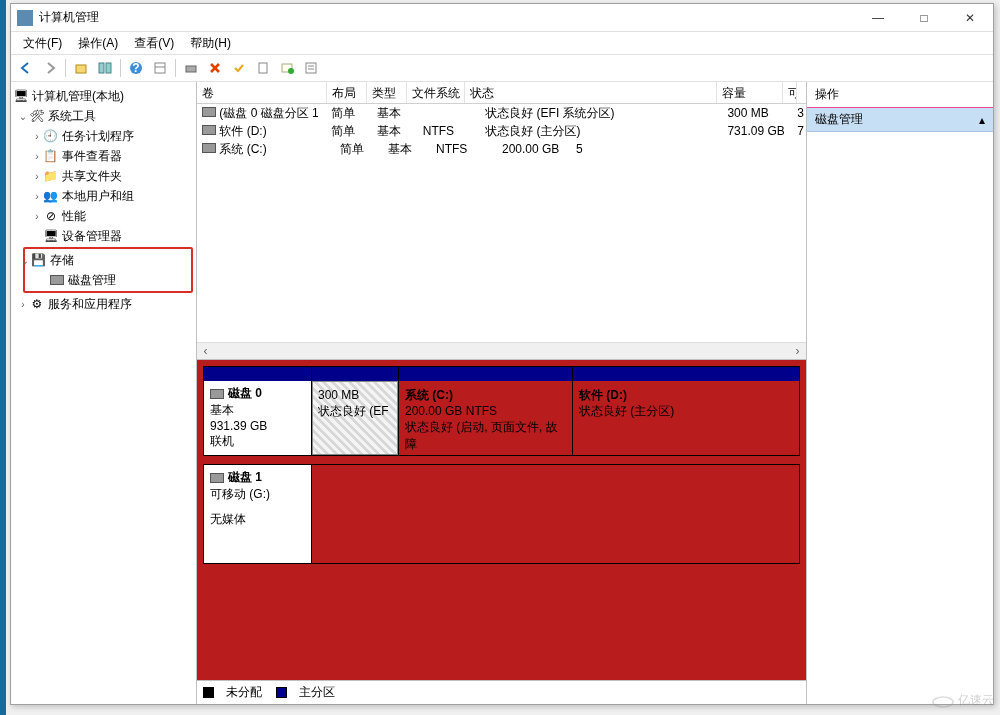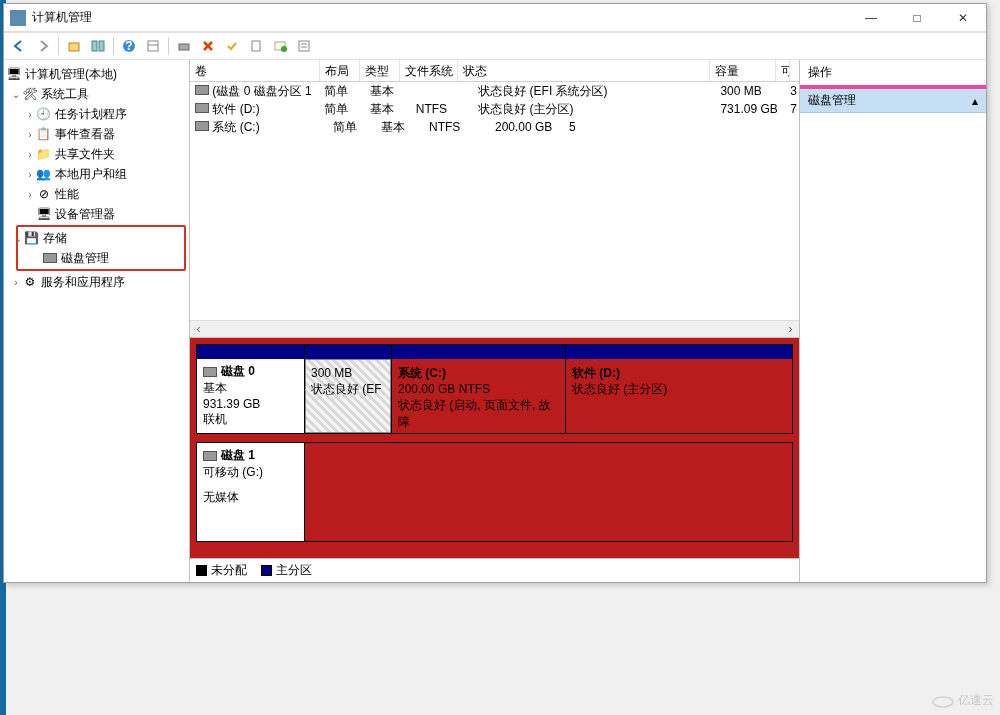--- a/index.html
+++ b/index.html
@@ -1,17 +1,17 @@
 <!DOCTYPE html>
 <html><head>
 <meta charset="utf-8">
 <style>
 * { box-sizing: border-box; margin: 0; padding: 0; font-family: "Microsoft YaHei", "Segoe UI", sans-serif; font-size: 12px; }
 body { background: #f0f0f0; width: 1000px; height: 715px; overflow: hidden; position: relative; }
-.window { position: absolute; left: 3px; top: 3px; width: 984px; height: 580px; background: #fff; border: 1px solid #a0a0a0; box-shadow: 2px 2px 6px rgba(0,0,0,0.2); display: flex; flex-direction: column; }
+.window { position: absolute; left: 10px; top: 3px; width: 984px; height: 702px; background: #fff; border: 1px solid #a0a0a0; box-shadow: 2px 2px 6px rgba(0,0,0,0.2); display: flex; flex-direction: column; }
 .titlebar { height: 28px; background: #fff; display: flex; align-items: center; padding-left: 6px; border-bottom: 1px solid #e0e0e0; }
 .titlebar .ticon { width: 16px; height: 16px; background: #5b8bb0; margin-right: 6px; display: inline-block; }
 .titlebar .title { flex: 1; }
 .titlebar .winbtns { display: flex; }
 .titlebar .winbtn { width: 46px; height: 28px; display: flex; align-items: center; justify-content: center; color: #333; }
 .menubar { height: 22px; display: flex; align-items: center; padding: 0 6px; gap: 4px; background:#fff; }
 .menubar .mitem { padding: 2px 6px; }
 .toolbar { height: 28px; border-top: 1px solid #e0e0e0; border-bottom: 1px solid #e0e0e0; background: #fff; display: flex; align-items: center; padding: 0 4px; gap: 2px; }
 .tbtn { width: 22px; height: 22px; display: flex; align-items: center; justify-content: center; border: 1px solid transparent; }
 .tsep { width: 1px; height: 18px; background: #d0d0d0; margin: 0 2px; }
@@ -37,24 +37,24 @@
 .diskinfo { width: 108px; background: #fff; border-right: 1px solid #000; padding: 4px 6px; }
 .diskinfo .dname { font-weight: bold; display:flex; align-items:center; gap:4px;}
 .diskparts { flex: 1; display: flex; }
 .part { border-left: 1px solid #000; padding: 4px 6px; position: relative; overflow:hidden;}
 .part:first-child { border-left: none; }
 .partbar { position: absolute; top:0; left:0; right:0; height: 14px; background: #00008b; }
 .parthatch { position:absolute; top:14px; left:0; right:0; bottom:0; background: repeating-linear-gradient(45deg, #f4f4f4, #f4f4f4 3px, #d8d8d8 3px, #d8d8d8 6px); border:1px solid #888;}
 .partcontent { position: relative; margin-top: 16px; font-size:12px; line-height:1.35;}
 .partcontent .pn { font-weight: bold; }
 .legend { border-top: 1px solid #c0c0c0; padding: 3px 6px; display: flex; align-items: center; gap: 14px; background:#fff;}
-.lg { display:flex; align-items:center; gap:4px;}
+.lg { display:flex; align-items:center; gap:12px;}
 .sw { width:11px; height:11px; border:1px solid #000;}
 .right { width: 186px; min-width: 186px; background: #fff; display:flex; flex-direction:column;}
-.rhead { background: #fff; padding: 4px 8px; border-bottom: 4px solid #ec4899; font-weight: normal;}
+.rhead { background: #fff; padding: 4px 8px; border-bottom: 1px solid #ec4899; font-weight: normal;}
 .rband { background: #c7dff4; padding: 3px 8px; border-bottom:1px solid #a8c6e0; display:flex; justify-content:space-between; align-items:center;}
 .raction { padding: 6px 20px; display:flex; justify-content:space-between; align-items:center;}
 .diskicon{width:14px;height:10px;background:#999;border:1px solid #555;display:inline-block;}
 .watermark{position:absolute;right:6px;bottom:6px;opacity:0.35;font-size:14px;color:#777;display:flex;align-items:center;gap:4px;}
 .left-dock{position:absolute;left:0;top:0;width:6px;height:100%;background:#156a9e;}
 svg{display:block}
 </style>
 </head>
 <body>
 
@@ -71,20 +71,26 @@
         </div>
       <div class="winbtn">
           <span>□</span>
         </div>
       <div class="winbtn close">
           <span>✕</span>
         </div>
     </div>
   </div>
 
+  <div class="menubar">
+    <div class="mitem">文件(F)</div>
+    <div class="mitem">操作(A)</div>
+    <div class="mitem">查看(V)</div>
+    <div class="mitem">帮助(H)</div>
+  </div>
 
   <div class="toolbar">
     <div class="tbtn">
         <svg width="14" height="14">
           <path d="M9 2 L3 7 L9 12" fill="none" stroke="#1e6fba" stroke-width="2"></path>
         </svg>
       </div>
     <div class="tbtn">
         <svg width="14" height="14">
           <path d="M5 2 L11 7 L5 12" fill="none" stroke="#999" stroke-width="2"></path>

